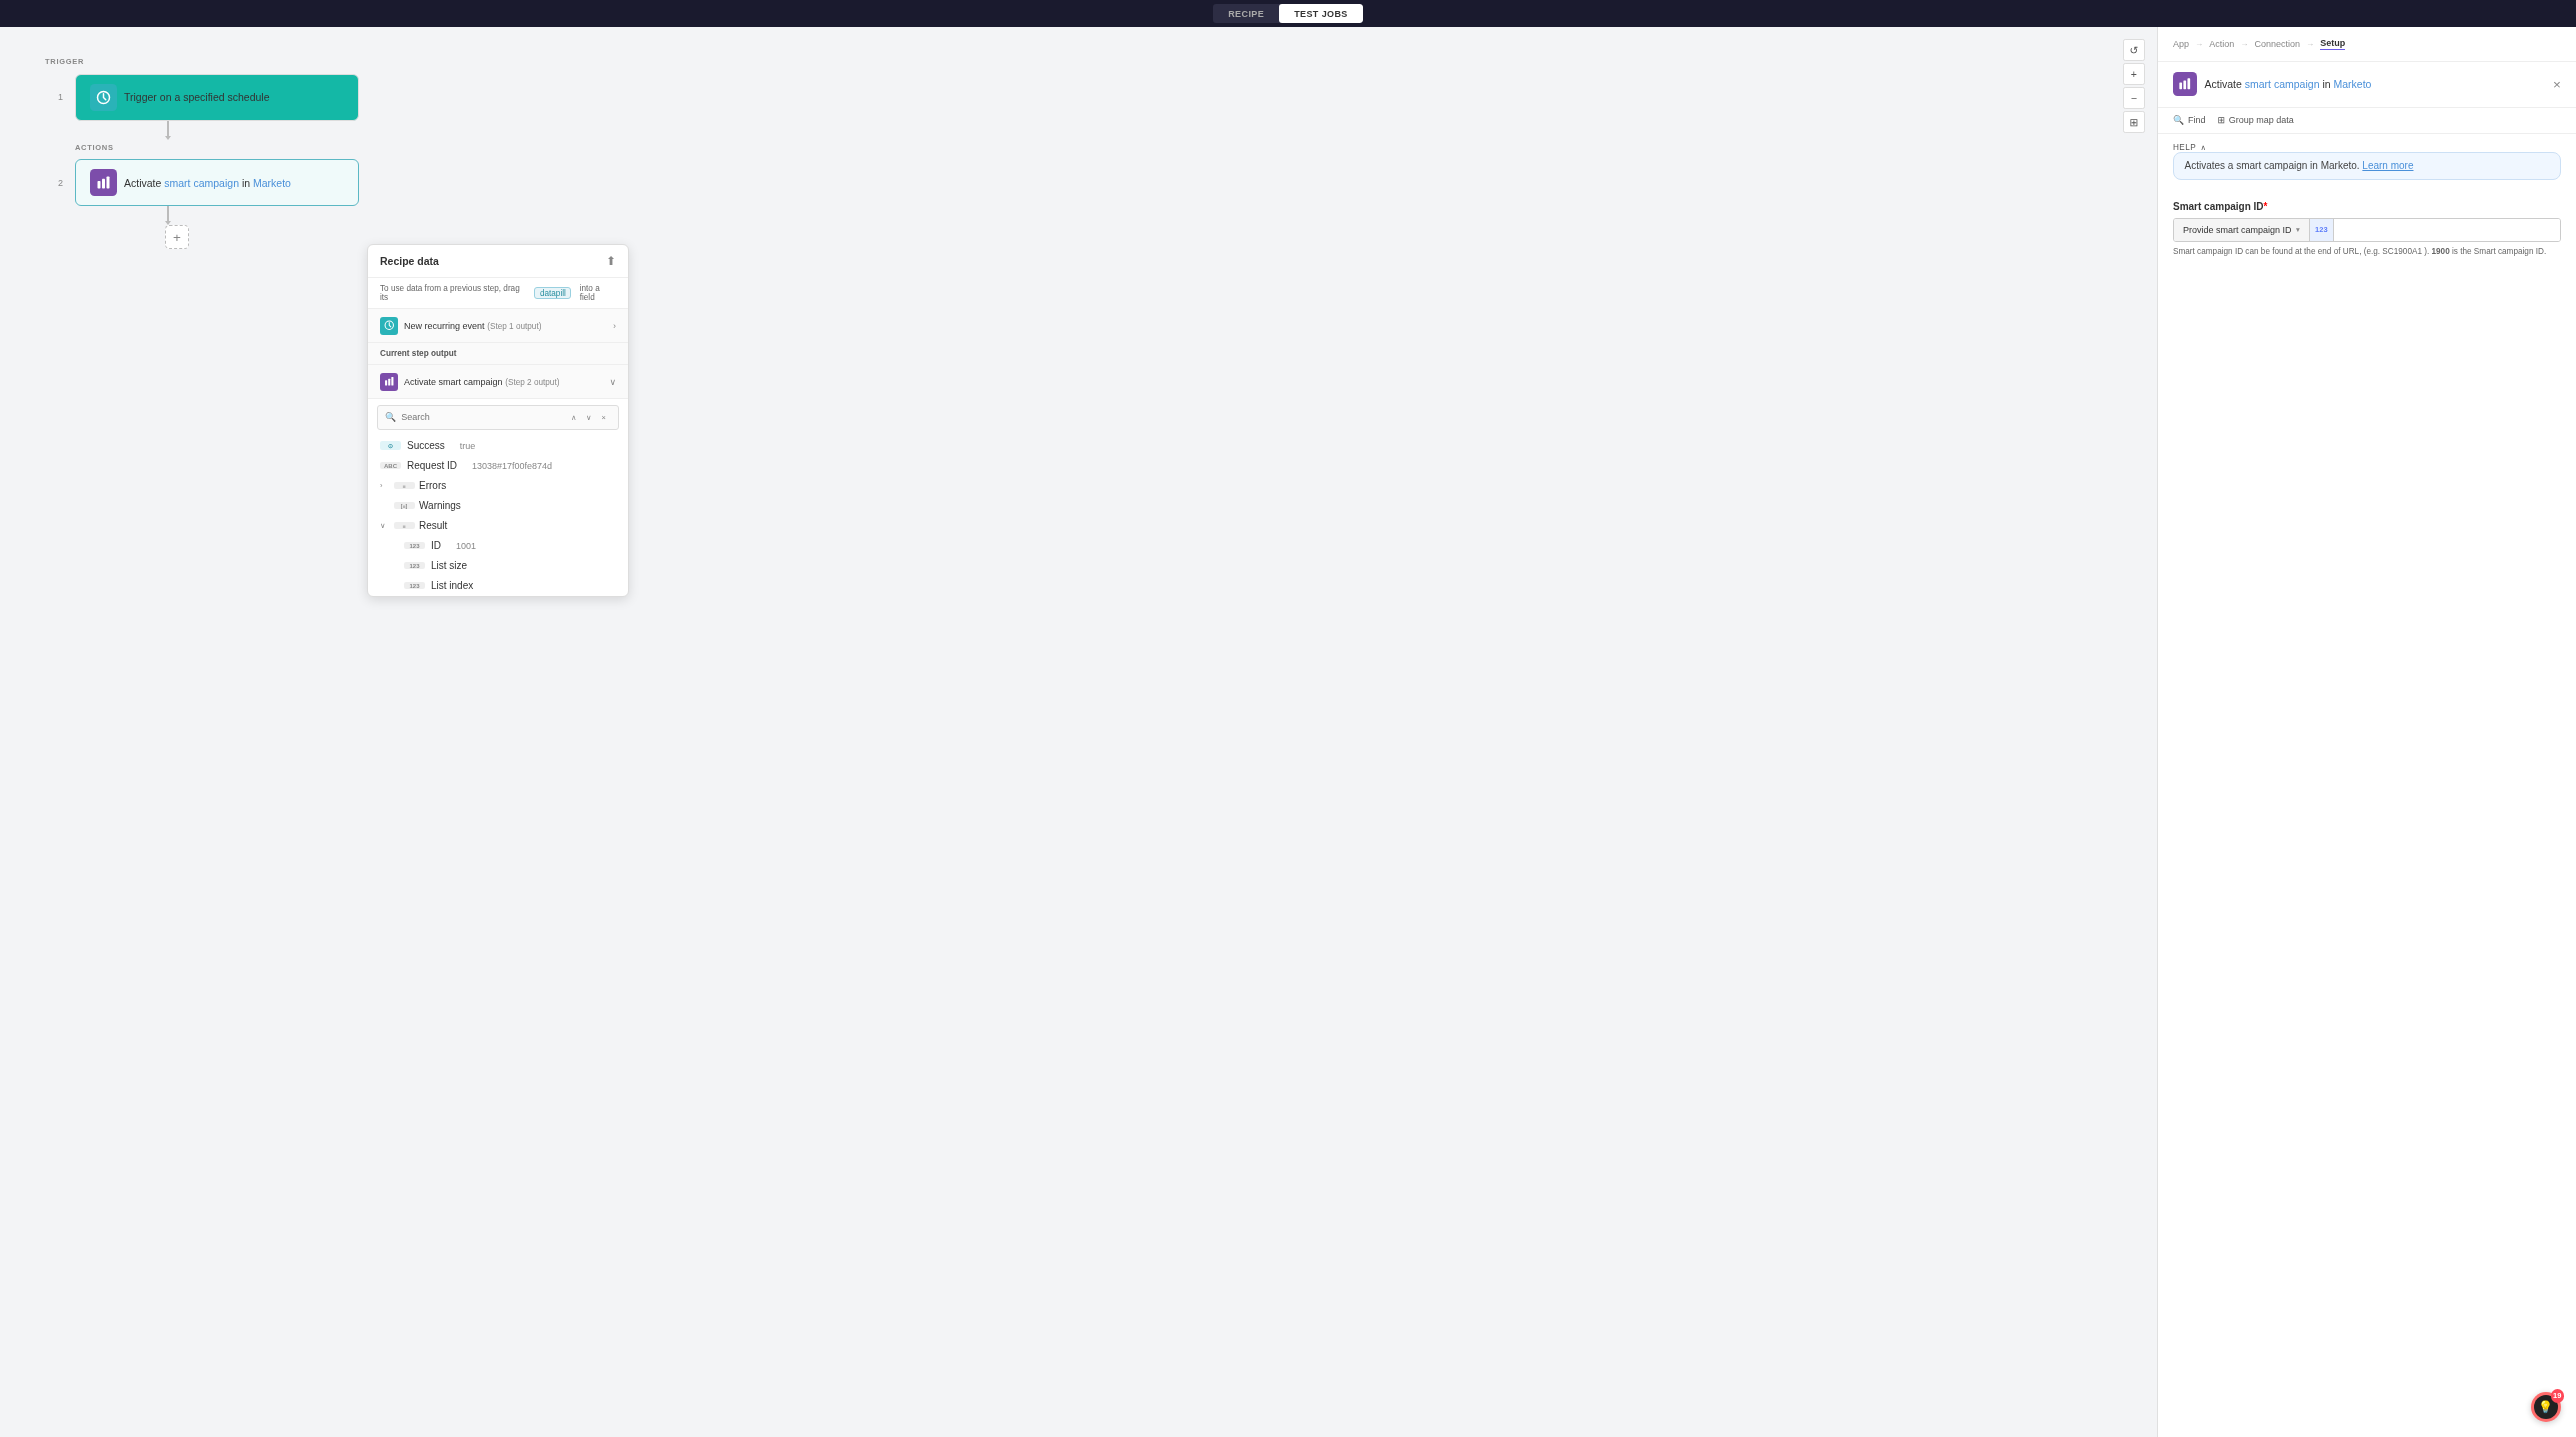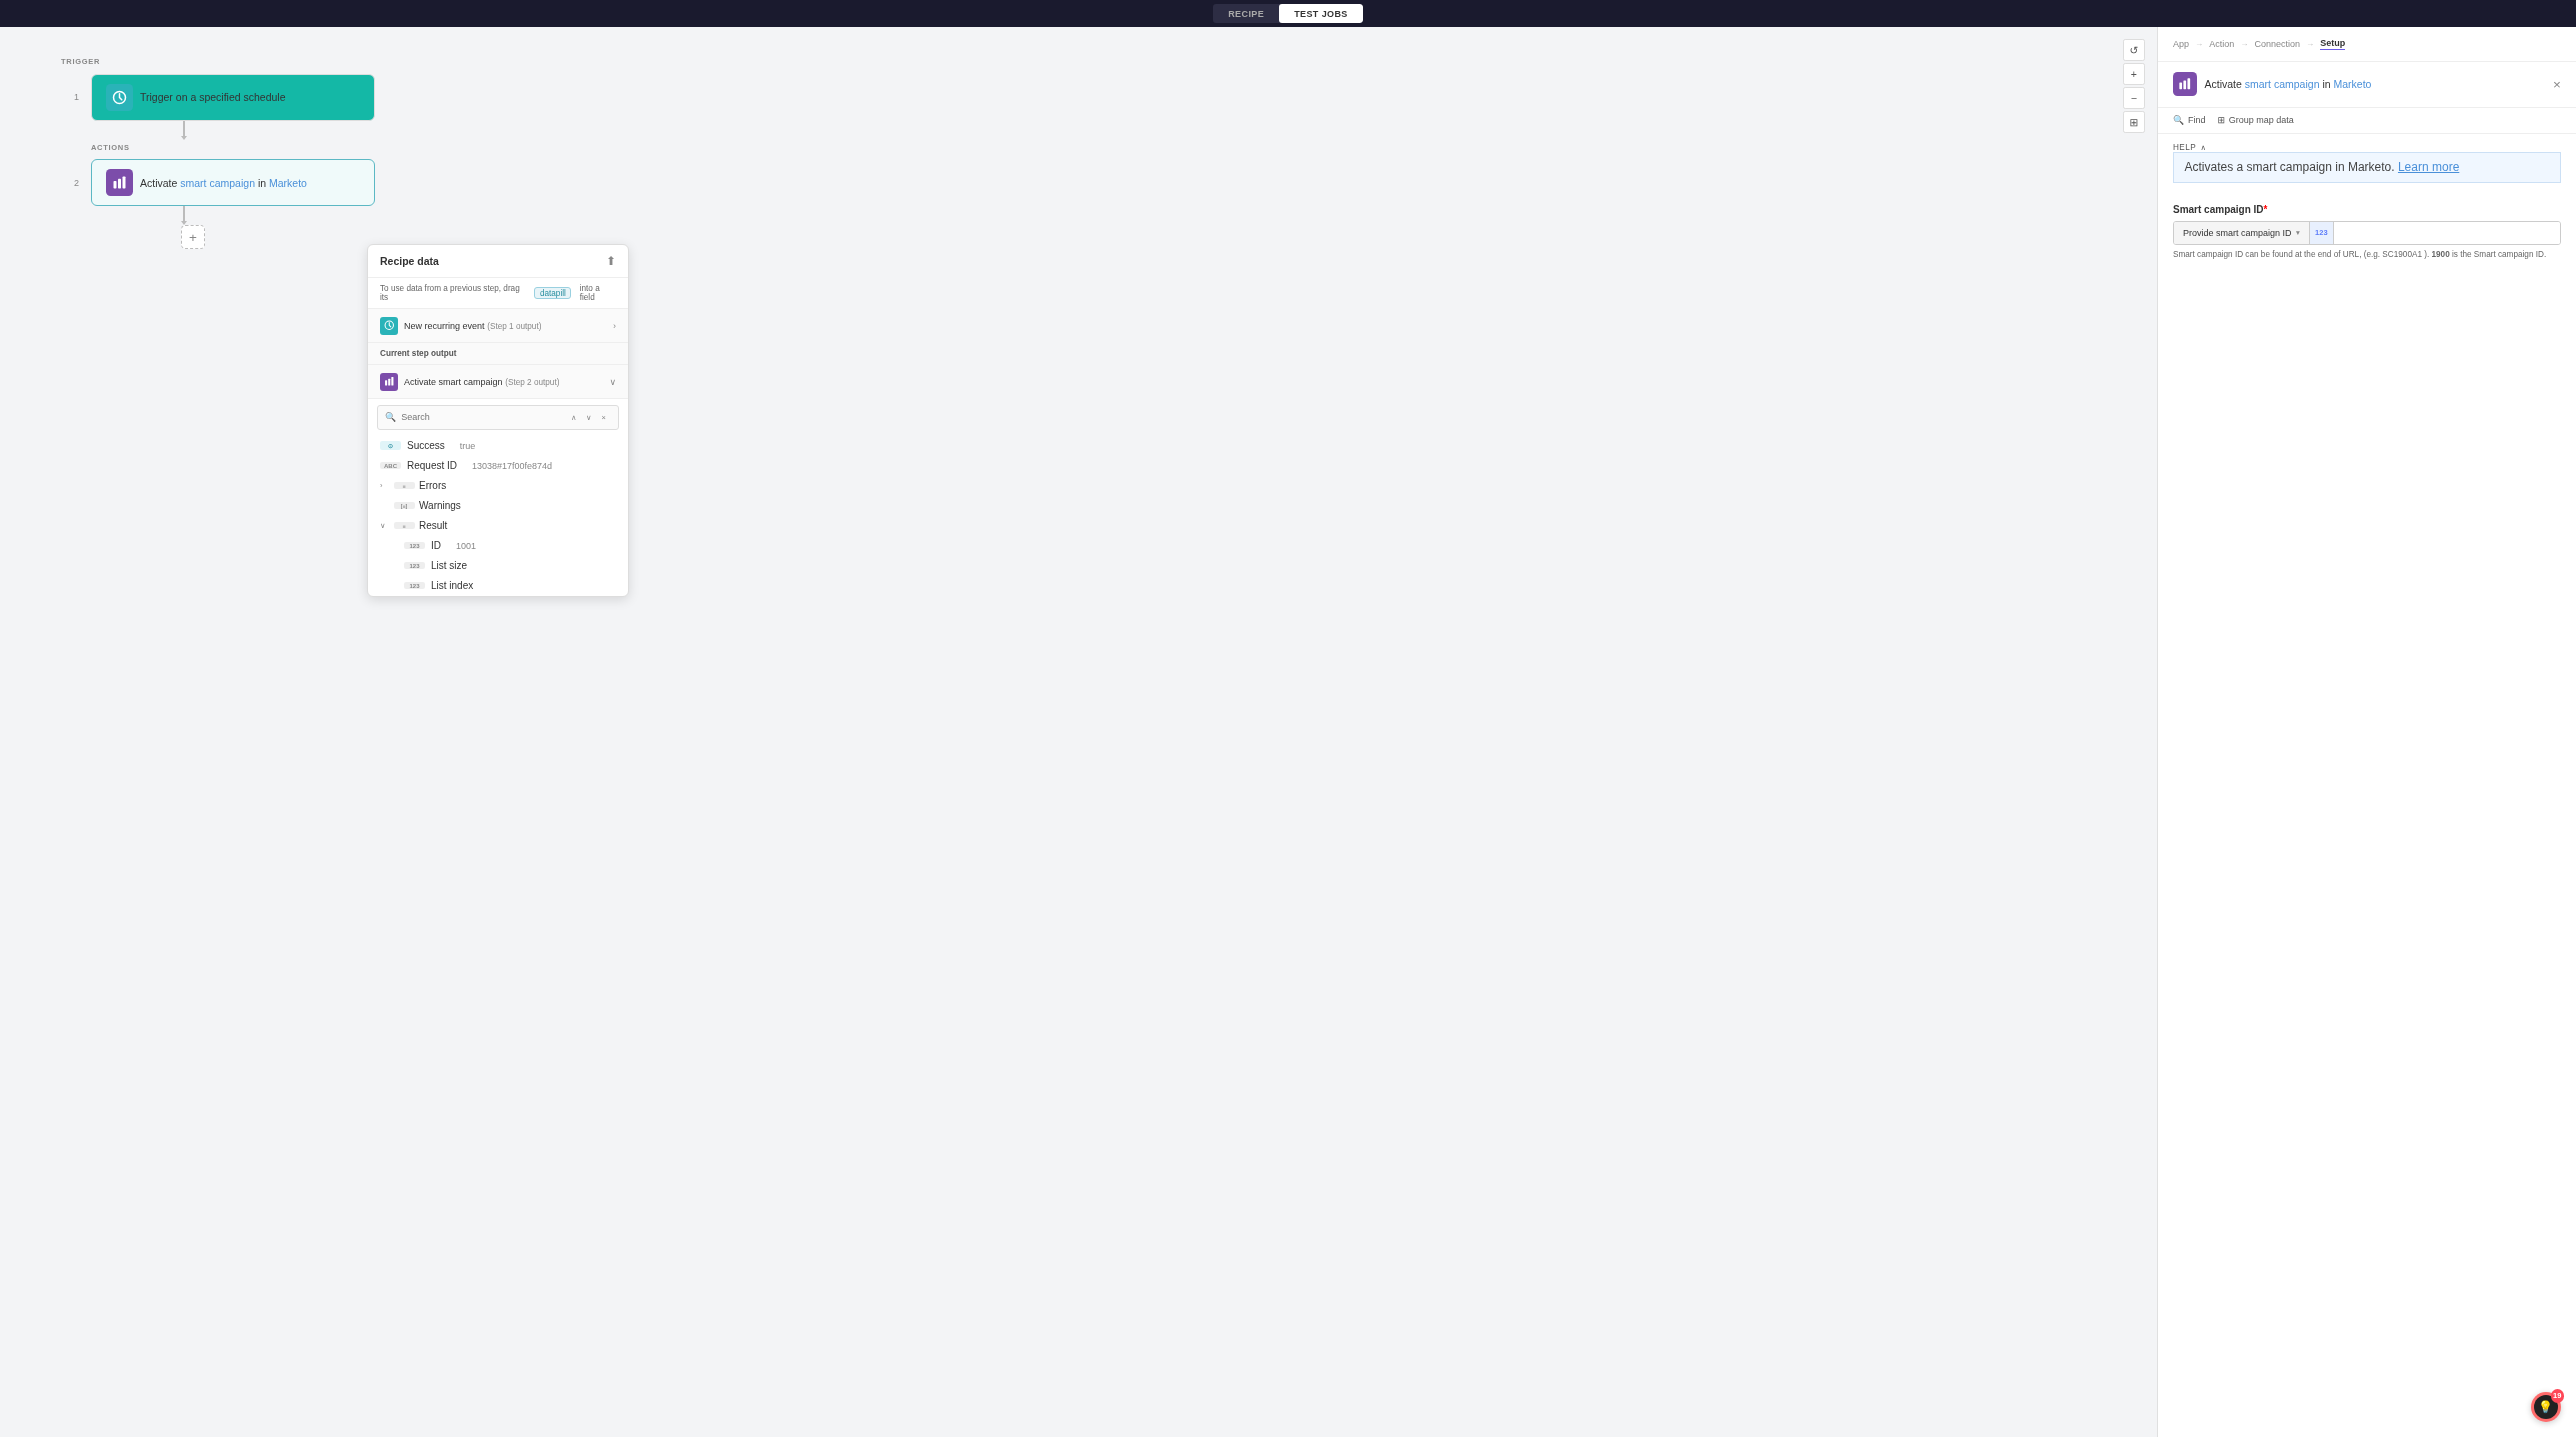--- a/index.html
+++ b/index.html
@@ -15,21 +15,21 @@
     .main-layout { display: flex; height: calc(100vh - 27px); }
 
     
     .canvas { flex: 1; position: relative; background: #f3f4f6; overflow: hidden; }
 
     
     .canvas-controls { position: absolute; top: 12px; right: 12px; display: flex; flex-direction: column; gap: 1.5px; }
     .canvas-btn { width: 22.4px; height: 22.4px; background: white; border: 0.7px solid #ddd; border-radius: 2.2px; display: flex; align-items: center; justify-content: center; cursor: pointer; font-size: 10.5px; color: #555; }
 
     
-    .recipe-flow { padding: 30px 61px; display: flex; flex-direction: column; align-items: flex-start; gap: 0; }
+    .recipe-flow { padding: 30px 45px; display: flex; flex-direction: column; align-items: flex-start; gap: 0; }
     .section-label { font-size: 7.5px; font-weight: 700; letter-spacing: 0.7px; color: #888; margin-bottom: 7.5px; }
     .step-row { display: flex; align-items: center; gap: 9px; margin-bottom: 0; }
     .step-num { width: 18px; text-align: right; font-size: 9px; color: #888; margin-right: 3px; }
 
     .step-block { display: flex; align-items: center; gap: 7.5px; padding: 9px 13.5px; background: #14b8a6; border: 1.5px solid #ddd; border-radius: 6px; min-width: 284px; cursor: pointer; }
     .step-block.active { border-color: #5bb8c4; background: #f0fafa; }
     .step-icon { width: 27px; height: 27px; border-radius: 4.5px; display: flex; align-items: center; justify-content: center; }
     .step-icon.teal { background: #2ab3b8; }
     .step-icon.purple { background: #7c4daa; }
     .step-label { font-size: 10.5px; color: #333; }
@@ -100,21 +100,21 @@
     .rp-close { background: none; border: none; font-size: 13.5px; cursor: pointer; color: #888; }
 
     
     .rp-actions { display: flex; align-items: center; gap: 12px; padding: 7.5px 15px; border-bottom: 0.7px solid #eee; }
     .rp-action-btn { display: flex; align-items: center; gap: 3.7px; font-size: 9px; color: #555; cursor: pointer; background: none; border: none; }
 
     
     .rp-help { padding: 9px 15px; }
     .rp-help-header { display: flex; align-items: flex-start; gap: 4.5px; font-size: 8.2px; font-weight: 400; color: #555; letter-spacing: 0.4px; margin-bottom: 0; cursor: pointer; }
     .help-toggle { font-size: 7.5px; }
-    .help-box { background: #f0f7ff; border: 0.7px solid #cce0f5; border-radius: 0; padding: 7.5px 10.5px; font-size: 12px; color: #444; }
+    .help-box { background: #f0f7ff; border: 0.7px solid #cce0f5; border-radius: 8px; padding: 7.5px 10.5px; font-size: 10px; color: #444; }
     .help-link { color: #4a90d9; text-decoration: underline; cursor: pointer; }
 
     
     .rp-field { padding: 12px 15px; }
     .rp-field-label { font-size: 10px; font-weight: 600; color: #333; margin-bottom: 6px; }
     .required-star { color: red; }
     .rp-field-row { display: flex; align-items: stretch; gap: 0; border: 0.7px solid #ccc; border-radius: 3px; overflow: hidden; }
     .rp-field-select { display: flex; align-items: center; gap: 4.5px; padding: 6px 9px; background: #f5f5f5; border-right: 0.7px solid #ccc; cursor: pointer; font-size: 9px; color: #333; white-space: nowrap; }
     .rp-field-select .chevron { color: #888; font-size: 7.5px; }
     .rp-field-num-icon { display: flex; align-items: center; justify-content: center; width: 24px; background: #e8f0fe; border-right: 0.7px solid #ccc; font-size: 7.5px; font-weight: 700; color: #5c7cfa; }

